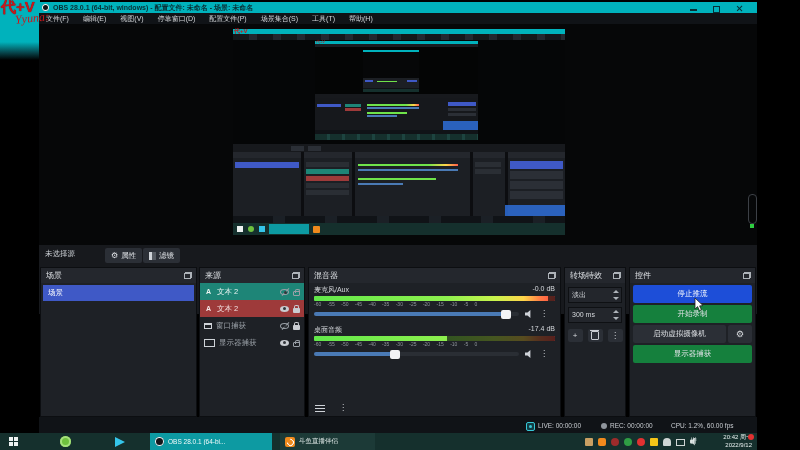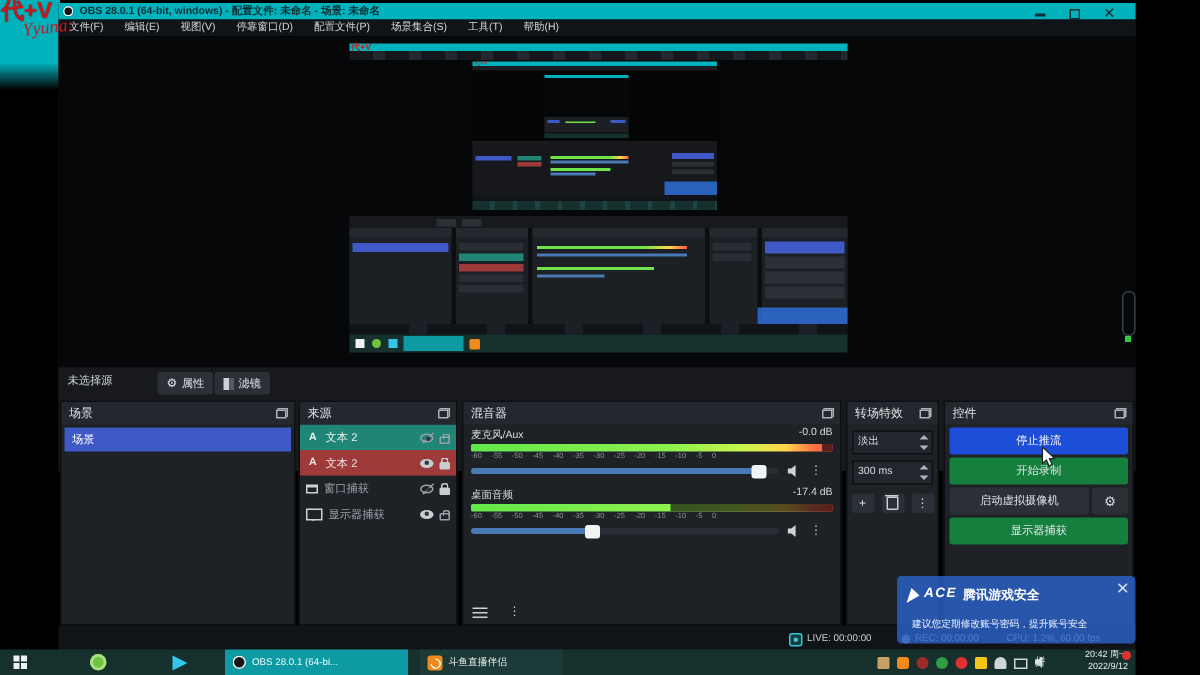--- a/index.html
+++ b/index.html
@@ -455,27 +455,20 @@
       <div class="stat-item" style="left:562px">
           <i class="rec-ic"></i>
           <span>REC: 00:00:00</span>
         </div>
       <div class="stat-item" style="left:632px">
           <span>CPU: 1.2%, 60.00 fps</span>
         </div>
     </div>
   </div>
 
-  <div class="abs" id="popup">
-    <i class="abs ace-tri"></i>
-    <span class="abs ace-brand">ACE</span>
-    <span class="abs pop-title">腾讯游戏安全</span>
-    <i class="pop-close"></i>
-    <span class="abs pop-msg">建议您定期修改账号密码，提升账号安全</span>
-  </div>
 
   <svg class="abs" id="cursor" width="11" height="14" viewBox="0 0 11 14">
     <path d="M1,0 L1,11 L3.6,8.6 L5.4,12.6 L7.4,11.7 L5.6,7.9 L9,7.6 Z" fill="#fff" stroke="#222" stroke-width="0.8"></path>
   </svg>
 
   <div class="abs" id="taskbar">
     <div class="abs start">
         <i></i>
         <i></i>
         <i></i>

